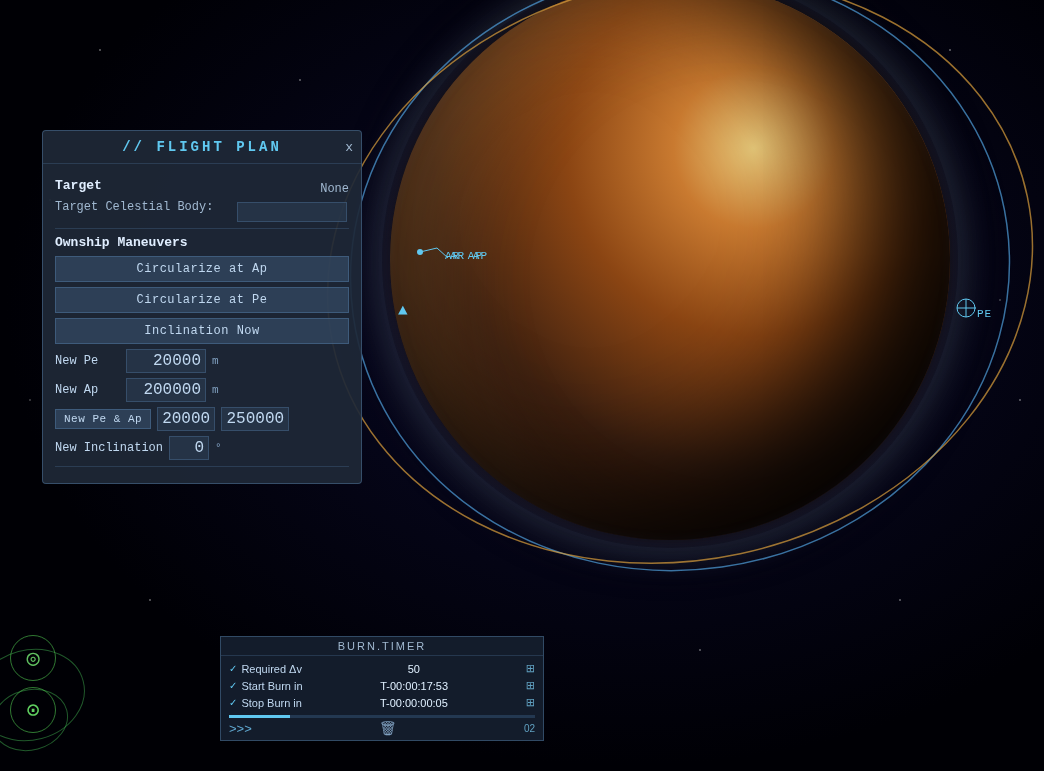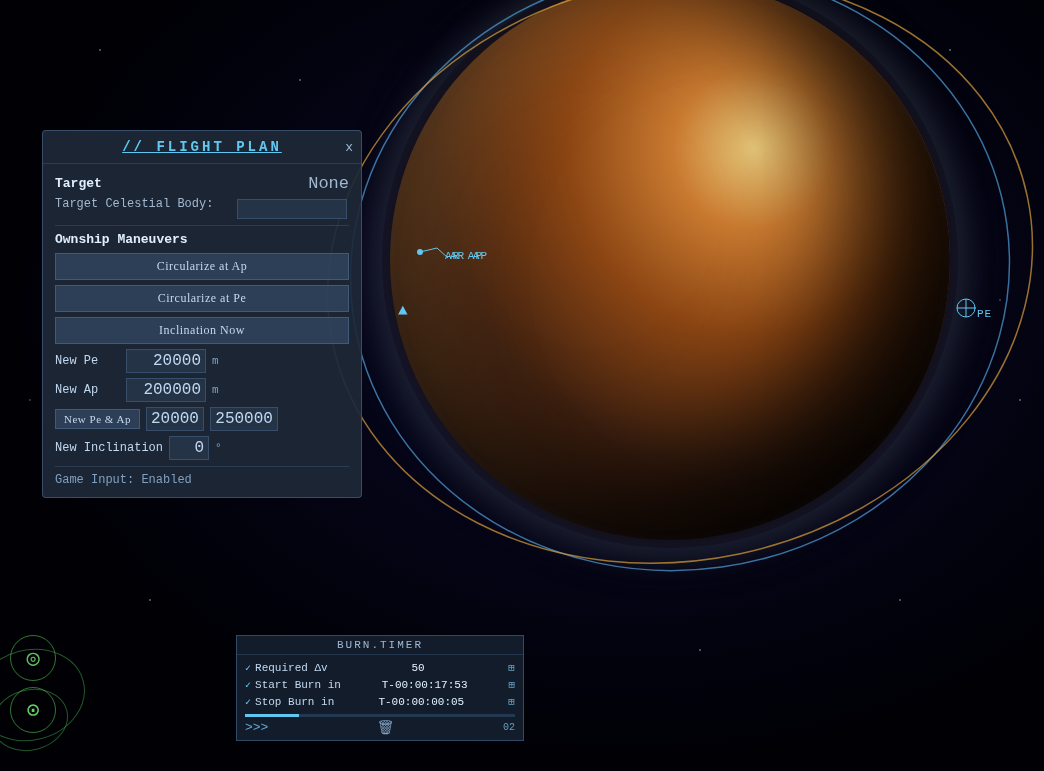--- a/index.html
+++ b/index.html
@@ -88,21 +88,20 @@
       padding: 8px 12px;
       border-bottom: 1px solid rgba(80, 120, 160, 0.3);
       position: relative;
     }
 
     .panel-title {
       color: #60c8f0;
       font-size: 14px;
       letter-spacing: 3px;
       font-weight: bold;
-      text-decoration: underline;
     }
 
     .panel-close {
       position: absolute;
       right: 8px;
       top: 50%;
       transform: translateY(-50%);
       color: #a0b8d0;
       cursor: pointer;
       font-size: 13px;
@@ -122,22 +121,23 @@
       margin-bottom: 4px;
     }
 
     .section-label {
       font-size: 13px;
       font-weight: bold;
       color: #e0eeff;
     }
 
     .section-value {
-      font-size: 17px;
+      font-size: 12px;
       color: #a0b8d0;
+      margin-top: 8px;
     }
 
     .sub-label {
       font-size: 12px;
       color: #a0b8d0;
       margin-bottom: 8px;
     }
 
     .target-input {
       background: rgba(40,55,75,0.8);
@@ -154,21 +154,21 @@
       background: rgba(80,120,160,0.3);
       margin: 6px 0;
     }
 
     .btn-maneuver {
       display: block;
       width: 100%;
       background: rgba(50,70,95,0.8);
       border: 1px solid rgba(80,120,160,0.5);
       color: #c0d8f0;
-      font-family: Liberation Serif, serif;
+      font-family: Liberation Mono, monospace;
       font-size: 12px;
       padding: 5px 8px;
       text-align: center;
       cursor: pointer;
       margin-bottom: 5px;
       letter-spacing: 0.5px;
     }
 
     .input-row {
       display: flex;
@@ -201,25 +201,25 @@
     .status-text {
       font-size: 12px;
       color: #80a0c0;
       margin-top: 6px;
     }
 
     
     .burn-timer-panel {
       position: absolute;
       bottom: 30px;
-      left: 236px;
-      width: 288px;
+      left: 220px;
+      width: 324px;
       background: rgba(20,30,45,0.95);
       border: 1px solid rgba(80,120,160,0.5);
-      font-family: Liberation Mono, monospace;
+      font-family: Liberation Sans, sans-serif;
     }
 
     .burn-timer-header {
       text-align: center;
       color: #a0b8d0;
       font-size: 11px;
       letter-spacing: 2px;
       padding: 3px;
       border-bottom: 1px solid rgba(80,120,160,0.3);
     }
@@ -380,21 +380,20 @@
     </div>
 
     <div class="input-row">
       <span class="input-row-label" style="min-width:100px;">New Inclination</span>
       <input type="text" class="num-input" style="width: 40px;" value="0">
       <span class="unit-label">°</span>
     </div>
 
     <div class="divider"></div>
 
-    <div class="status-text">Game Input: Enabled</div>
   </div>
 </div>
 
 <div class="burn-timer-panel">
   <div class="burn-timer-header">BURN.TIMER</div>
   <div class="burn-timer-body">
 
     <div class="burn-row">
       <div class="burn-row-left">
         <span class="checkmark">✓</span>

